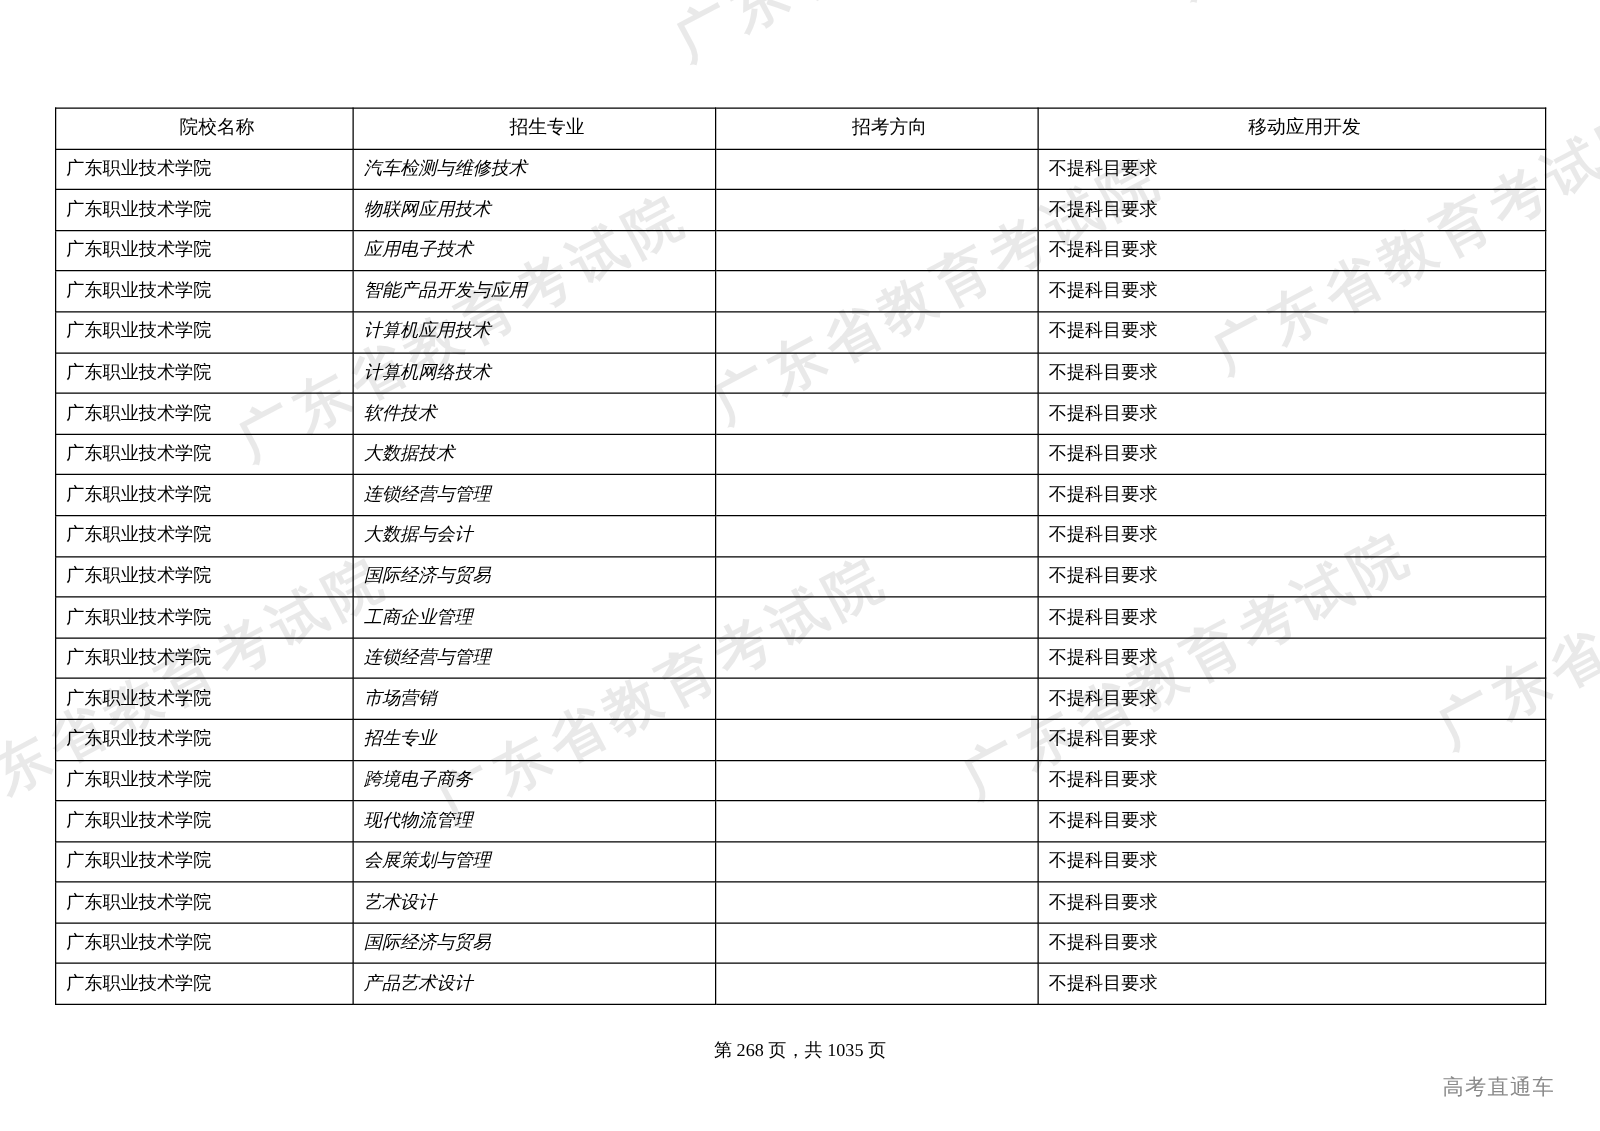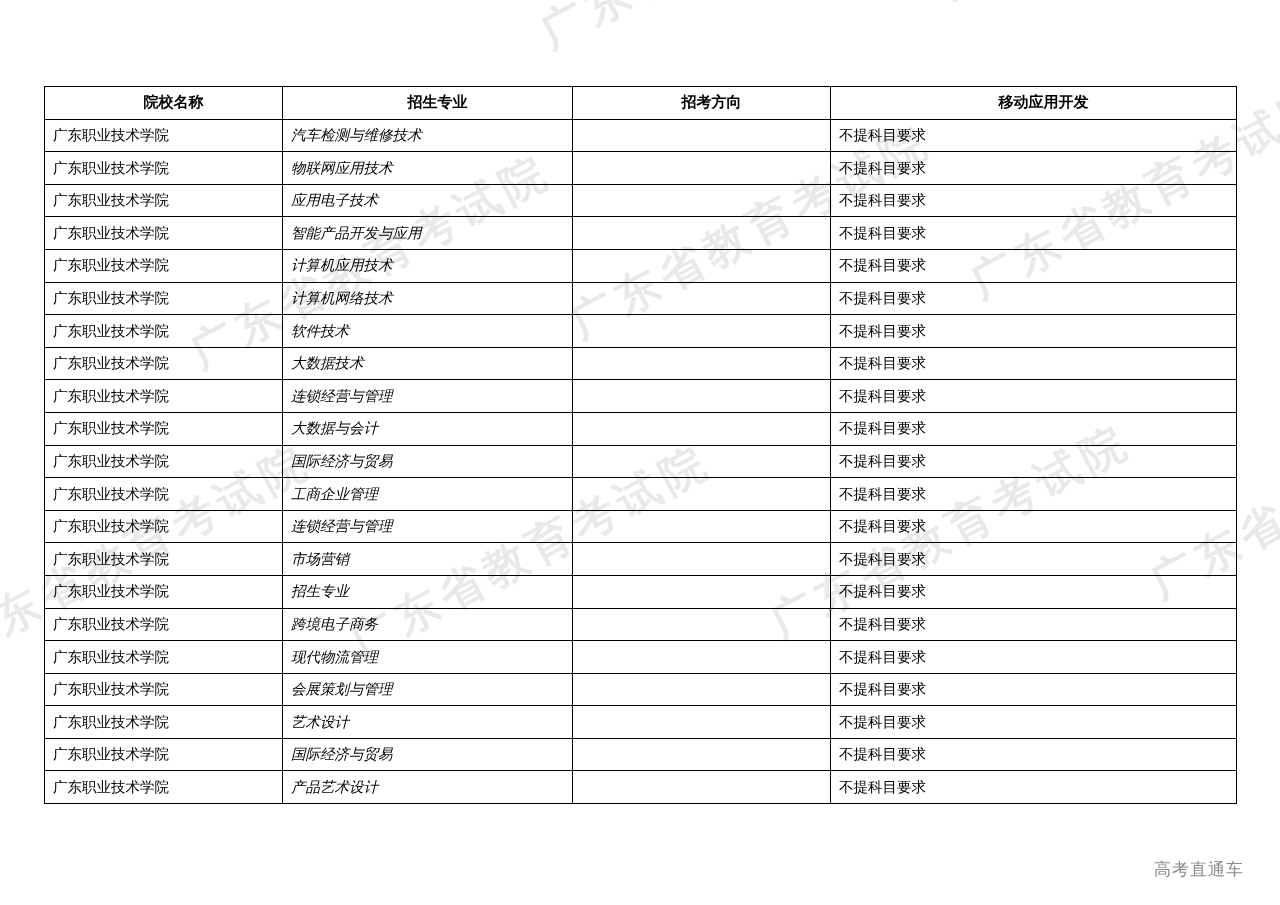--- a/index.html
+++ b/index.html
@@ -53,21 +53,21 @@
     border: 1px solid #000000;
     height: 32.6px;
     padding: 0 8px;
     font-size: 14.5px;
     line-height: 1.15;
     vertical-align: middle;
     box-sizing: border-box;
     background: transparent;
   }
   #doc-table th {
-    font-weight: 700;
+    font-weight: 400;
     text-align: center;
     font-size: 15px;
     padding-left: 28px;
   }
   #doc-table td {
     text-align: left;
   }
   .col-school { width: 238px; }
   .col-major  { width: 290px; }
   .col-dir    { width: 258px; }
@@ -254,15 +254,16 @@
         </tr>
         <tr>
           <td class="cell-school">广东职业技术学院</td>
           <td class="cell-major">产品艺术设计</td>
           <td class="cell-dir"></td>
           <td class="cell-req">不提科目要求</td>
         </tr>
       </tbody>
   </table>
 
+  <div id="page-footer">第 268 页，共 1035 页</div>
   <div id="brand-mark">高考直通车</div>
 
 </div>
 
 </body></html>

